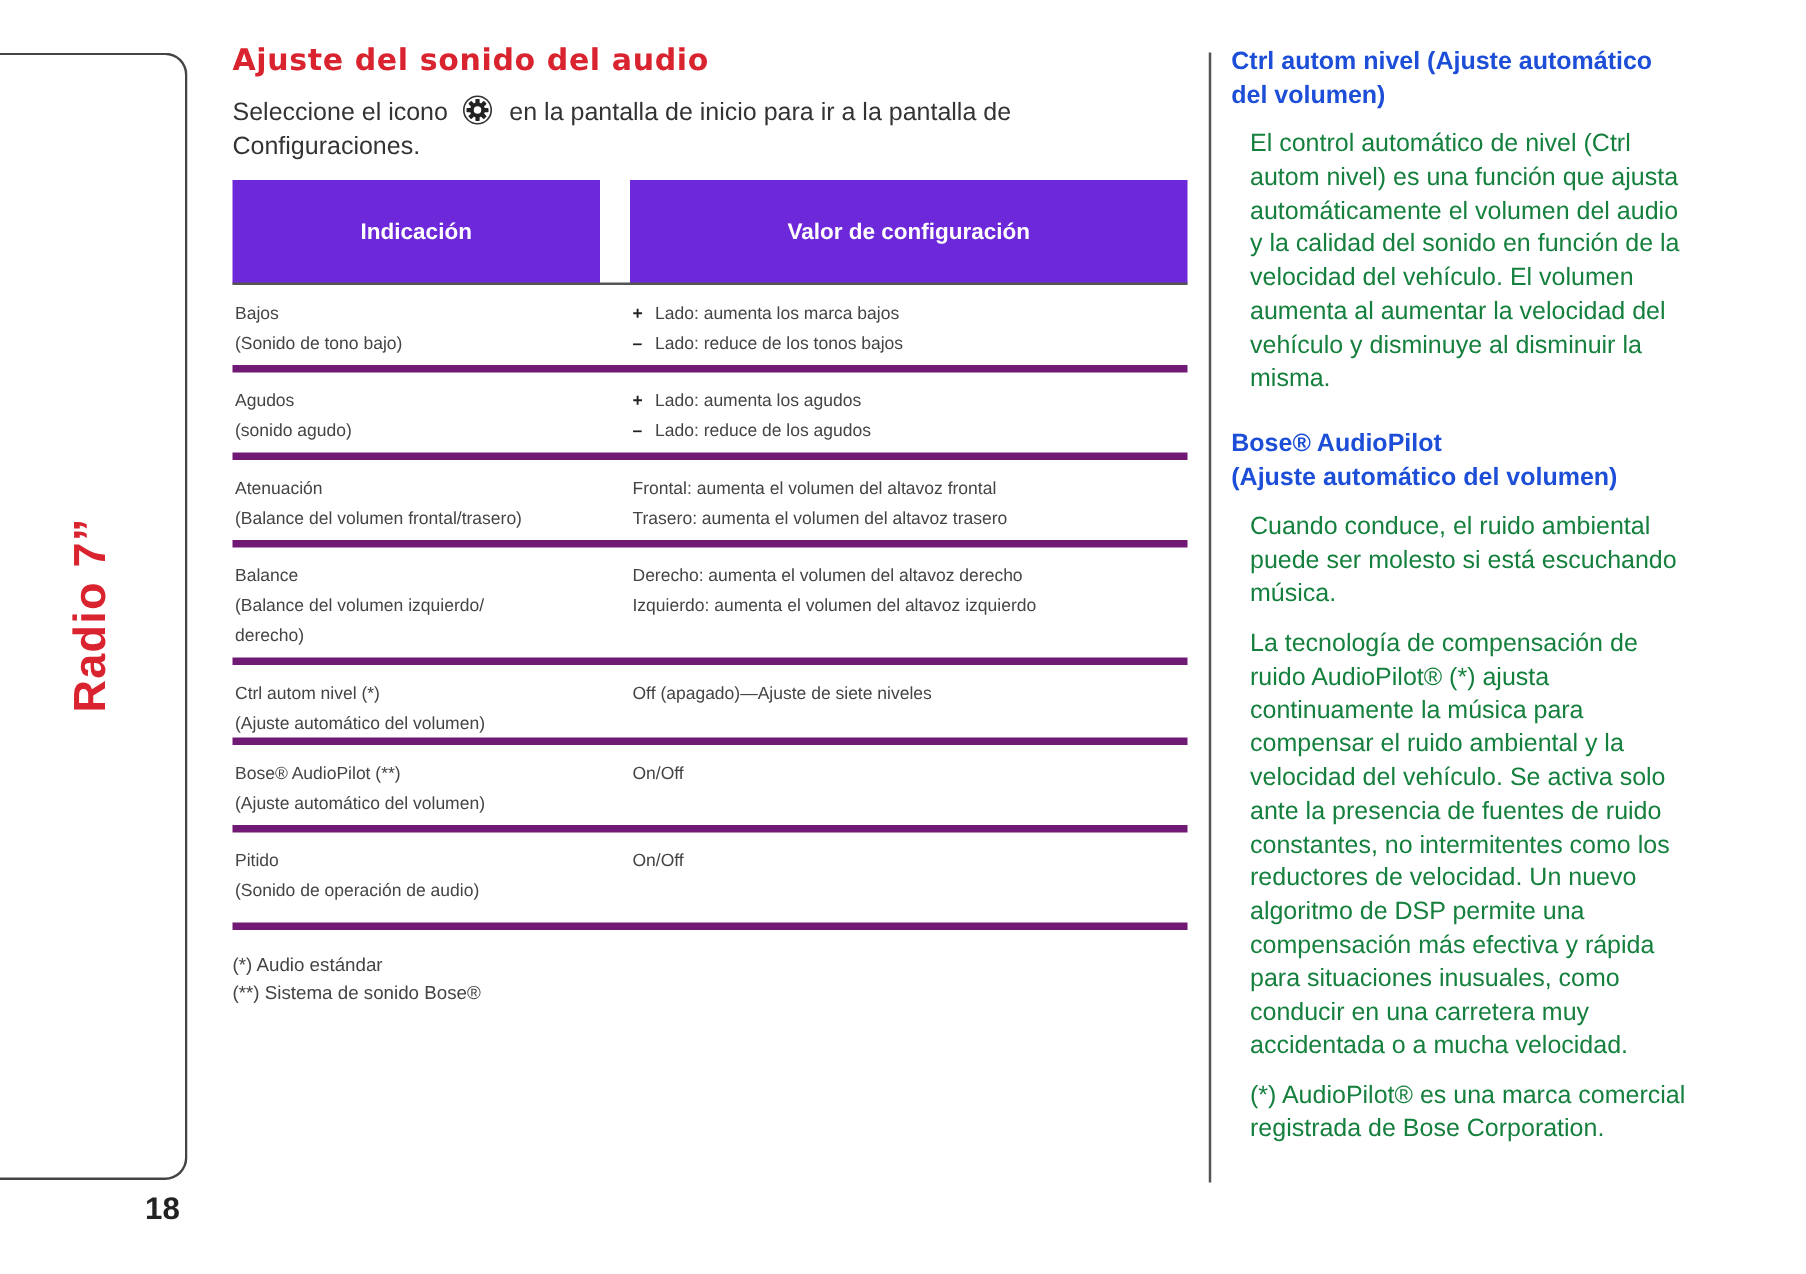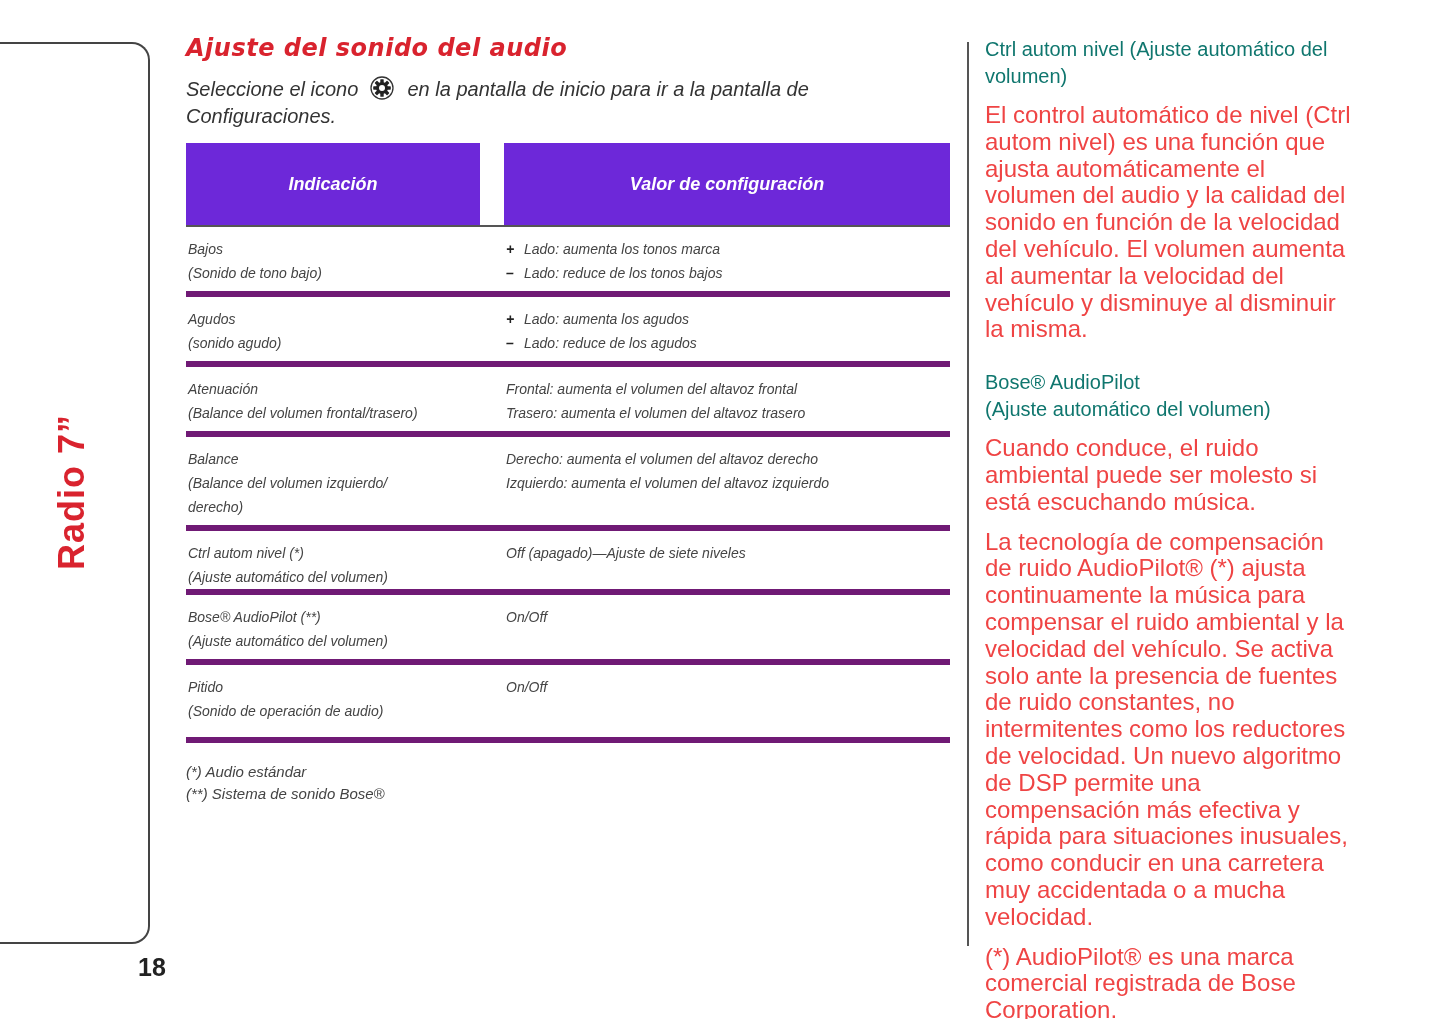--- a/index.html
+++ b/index.html
@@ -19,23 +19,22 @@
     position: absolute; left: 72px; top: 492px;
     transform: translate(-50%, -50%) rotate(-90deg);
     white-space: nowrap;
     font-size: 36px; font-weight: bold; color: #d9232e;
     letter-spacing: 1px;
   }
   .page-number {
     position: absolute; left: 116px; top: 953px;
     font-size: 25px; font-weight: bold; color: #222;
     font-family: "Liberation Sans", sans-serif;
-    margin-left: 22px;
-  }
-  .left-col { position: absolute; left: 186px; top: 34px; width: 764px; font-style: italic; }
+  }
+  .left-col { position: absolute; left: 186px; top: 34px; width: 764px; }
   .section-title {
     font-size: 24px; font-weight: bold; color: #d9232e; margin: 0 0 14px 0;
     letter-spacing: 0.5px;
     font-family: "DejaVu Sans", sans-serif;
   }
   .para { font-size: 20px; line-height: 27px; color: #333; margin: 0 0 13px 0; }
   .para b { color: #111; }
   .gear {
     display: inline-block; width: 24px; height: 24px; vertical-align: -4px;
     margin: 0 8px 0 6px;
@@ -52,22 +51,22 @@
     padding: 10px 0 6px 2px; border-bottom: 6px solid #701a75;
   }
   table.settings td.gap { width: 24px; padding: 0; }
   .sign { display: inline-block; width: 18px; font-weight: bold; color: #222; }
   .footnotes { margin-top: 18px; font-size: 15px; line-height: 22px; color: #444; }
   .vdivider {
     position: absolute; left: 967px; top: 42px; width: 2px; height: 904px;
     background: #555;
   }
   .right-col { position: absolute; left: 985px; top: 36px; width: 370px; }
-  .sub-title { font-size: 20px; font-weight: normal; color: #0f766e; line-height: 27px; margin: 0 0 12px 0; }
-  .rpara { font-size: 24px; line-height: 26.8px; color: #ef4444; margin: 0 0 13px 0; }
+  .sub-title { font-size: 20px; font-weight: bold; color: #1d4ed8; line-height: 27px; margin: 0 0 12px 0; }
+  .rpara { font-size: 20px; line-height: 26.8px; color: #15803d; margin: 0 0 13px 15px; }
 </style>
 </head>
 <body>
 
 <div class="tab-frame"></div>
 <div class="tab-label">Radio 7”</div>
 <div class="page-number">18</div>
 
 <div class="left-col">
   <h1 class="section-title">Ajuste del sonido del audio</h1>
@@ -104,21 +103,21 @@
       </tr>
     </thead>
     <tbody>
       <tr>
         <td>
             <div>Bajos</div>
             <div>(Sonido de tono bajo)</div>
           </td>
         <td class="gap"></td>
         <td>
-          <div><span class="sign">+</span><span>Lado: aumenta los tonos marca</span></div>
+          <div><span class="sign">+</span><span>Lado: aumenta los marca bajos</span></div>
           <div><span class="sign">–</span><span>Lado: reduce de los tonos bajos</span></div>
         </td>
       </tr>
       <tr>
         <td>
             <div>Agudos</div>
             <div>(sonido agudo)</div>
           </td>
         <td class="gap"></td>
         <td>

